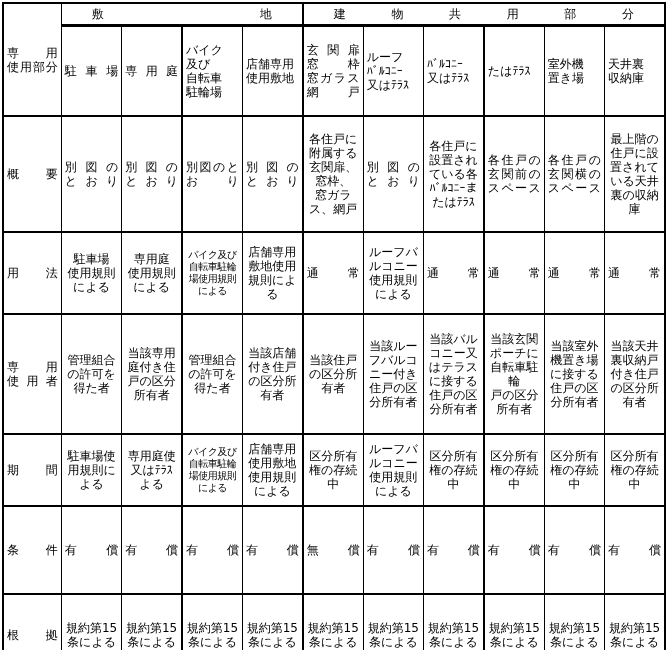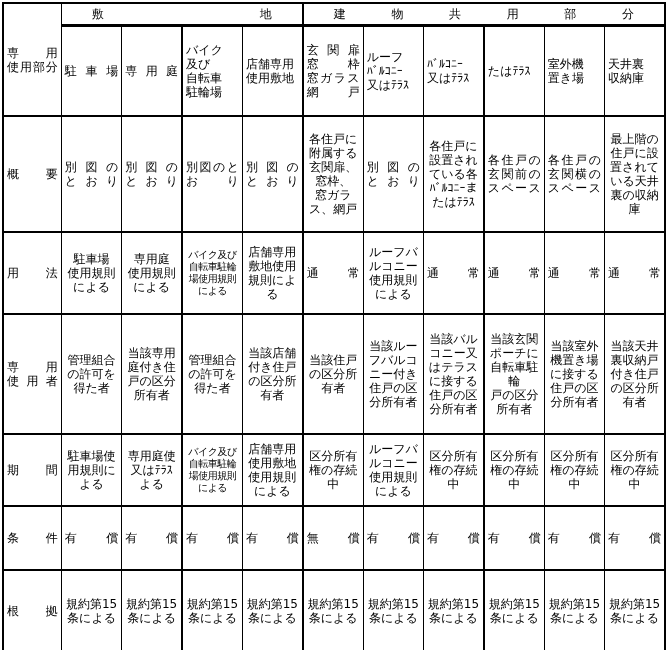--- a/index.html
+++ b/index.html
@@ -218,21 +218,21 @@
         <td class="para bt2 bl2">区分所有
 権の存続
 中</td>
         <td class="para bt2">区分所有
 権の存続
 中</td>
         <td class="para bt2">区分所有
 権の存続
 中</td>
       </tr>
-      <tr style="height: 64px; padding-left: 21px;">
+      <tr style="height: 88px; padding-left: 21px;">
         <td class="spread bt2">条件</td>
         <td class="spread bt2">有償</td>
         <td class="spread bt2">有償</td>
         <td class="spread bt2 bl2">有償</td>
         <td class="spread bt2">有償</td>
         <td class="spread bt2 bl2">無償</td>
         <td class="spread bt2">有償</td>
         <td class="spread bt2">有償</td>
         <td class="spread bt2 bl2">有償</td>
         <td class="spread bt2">有償</td>

